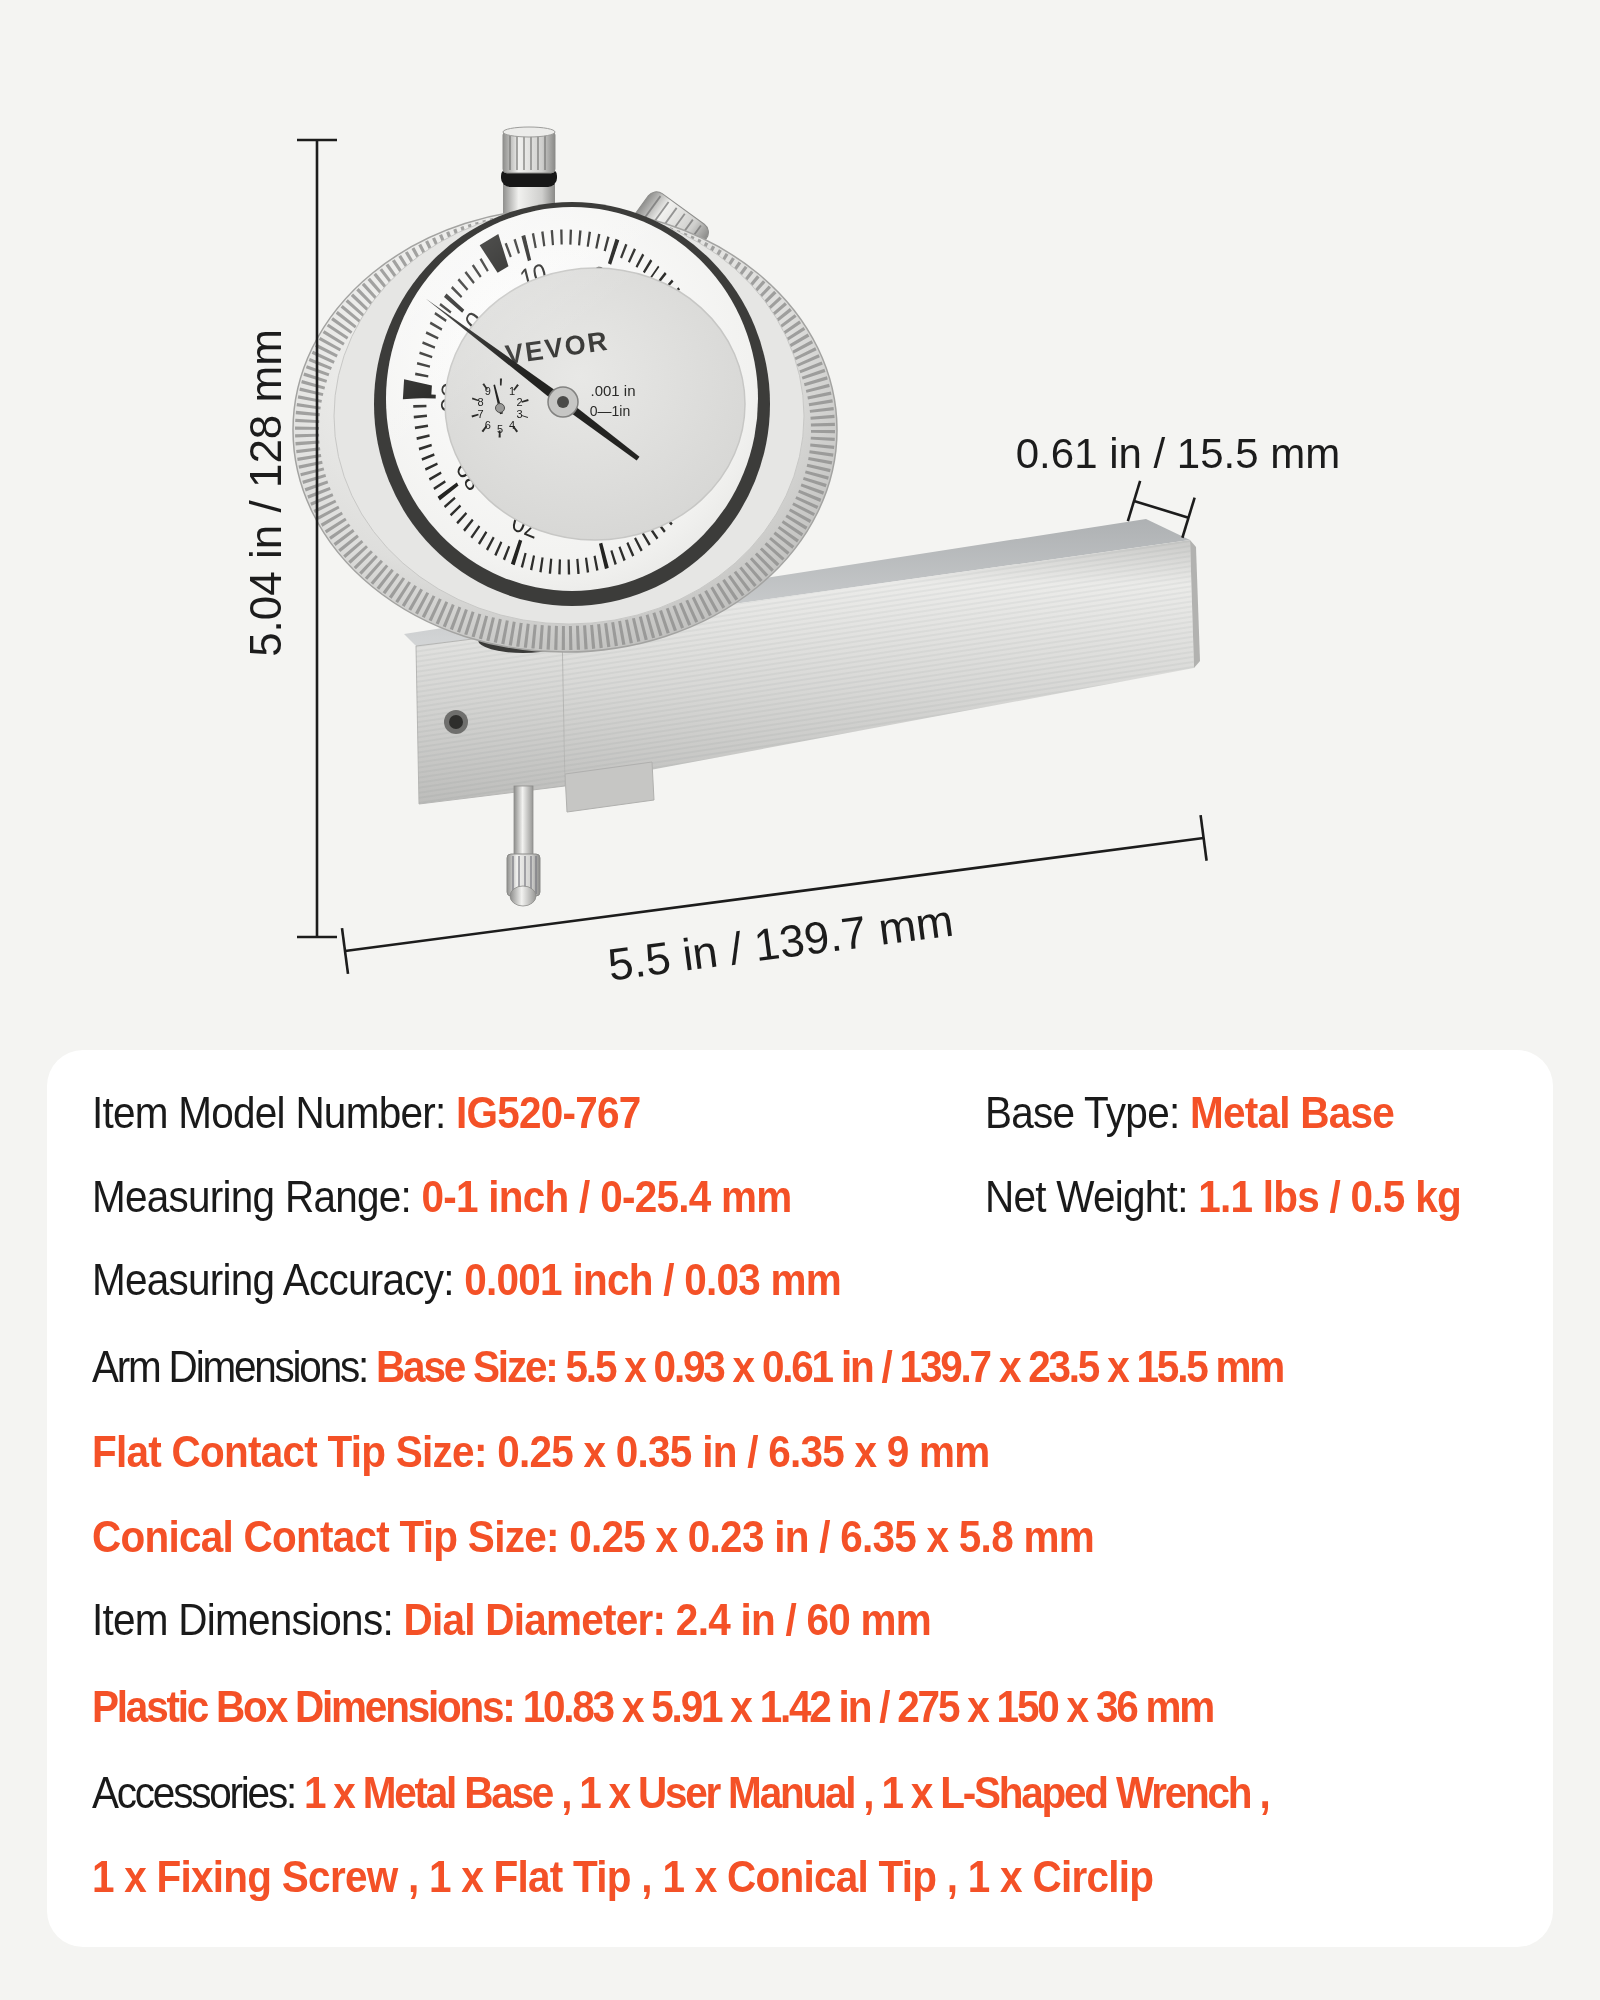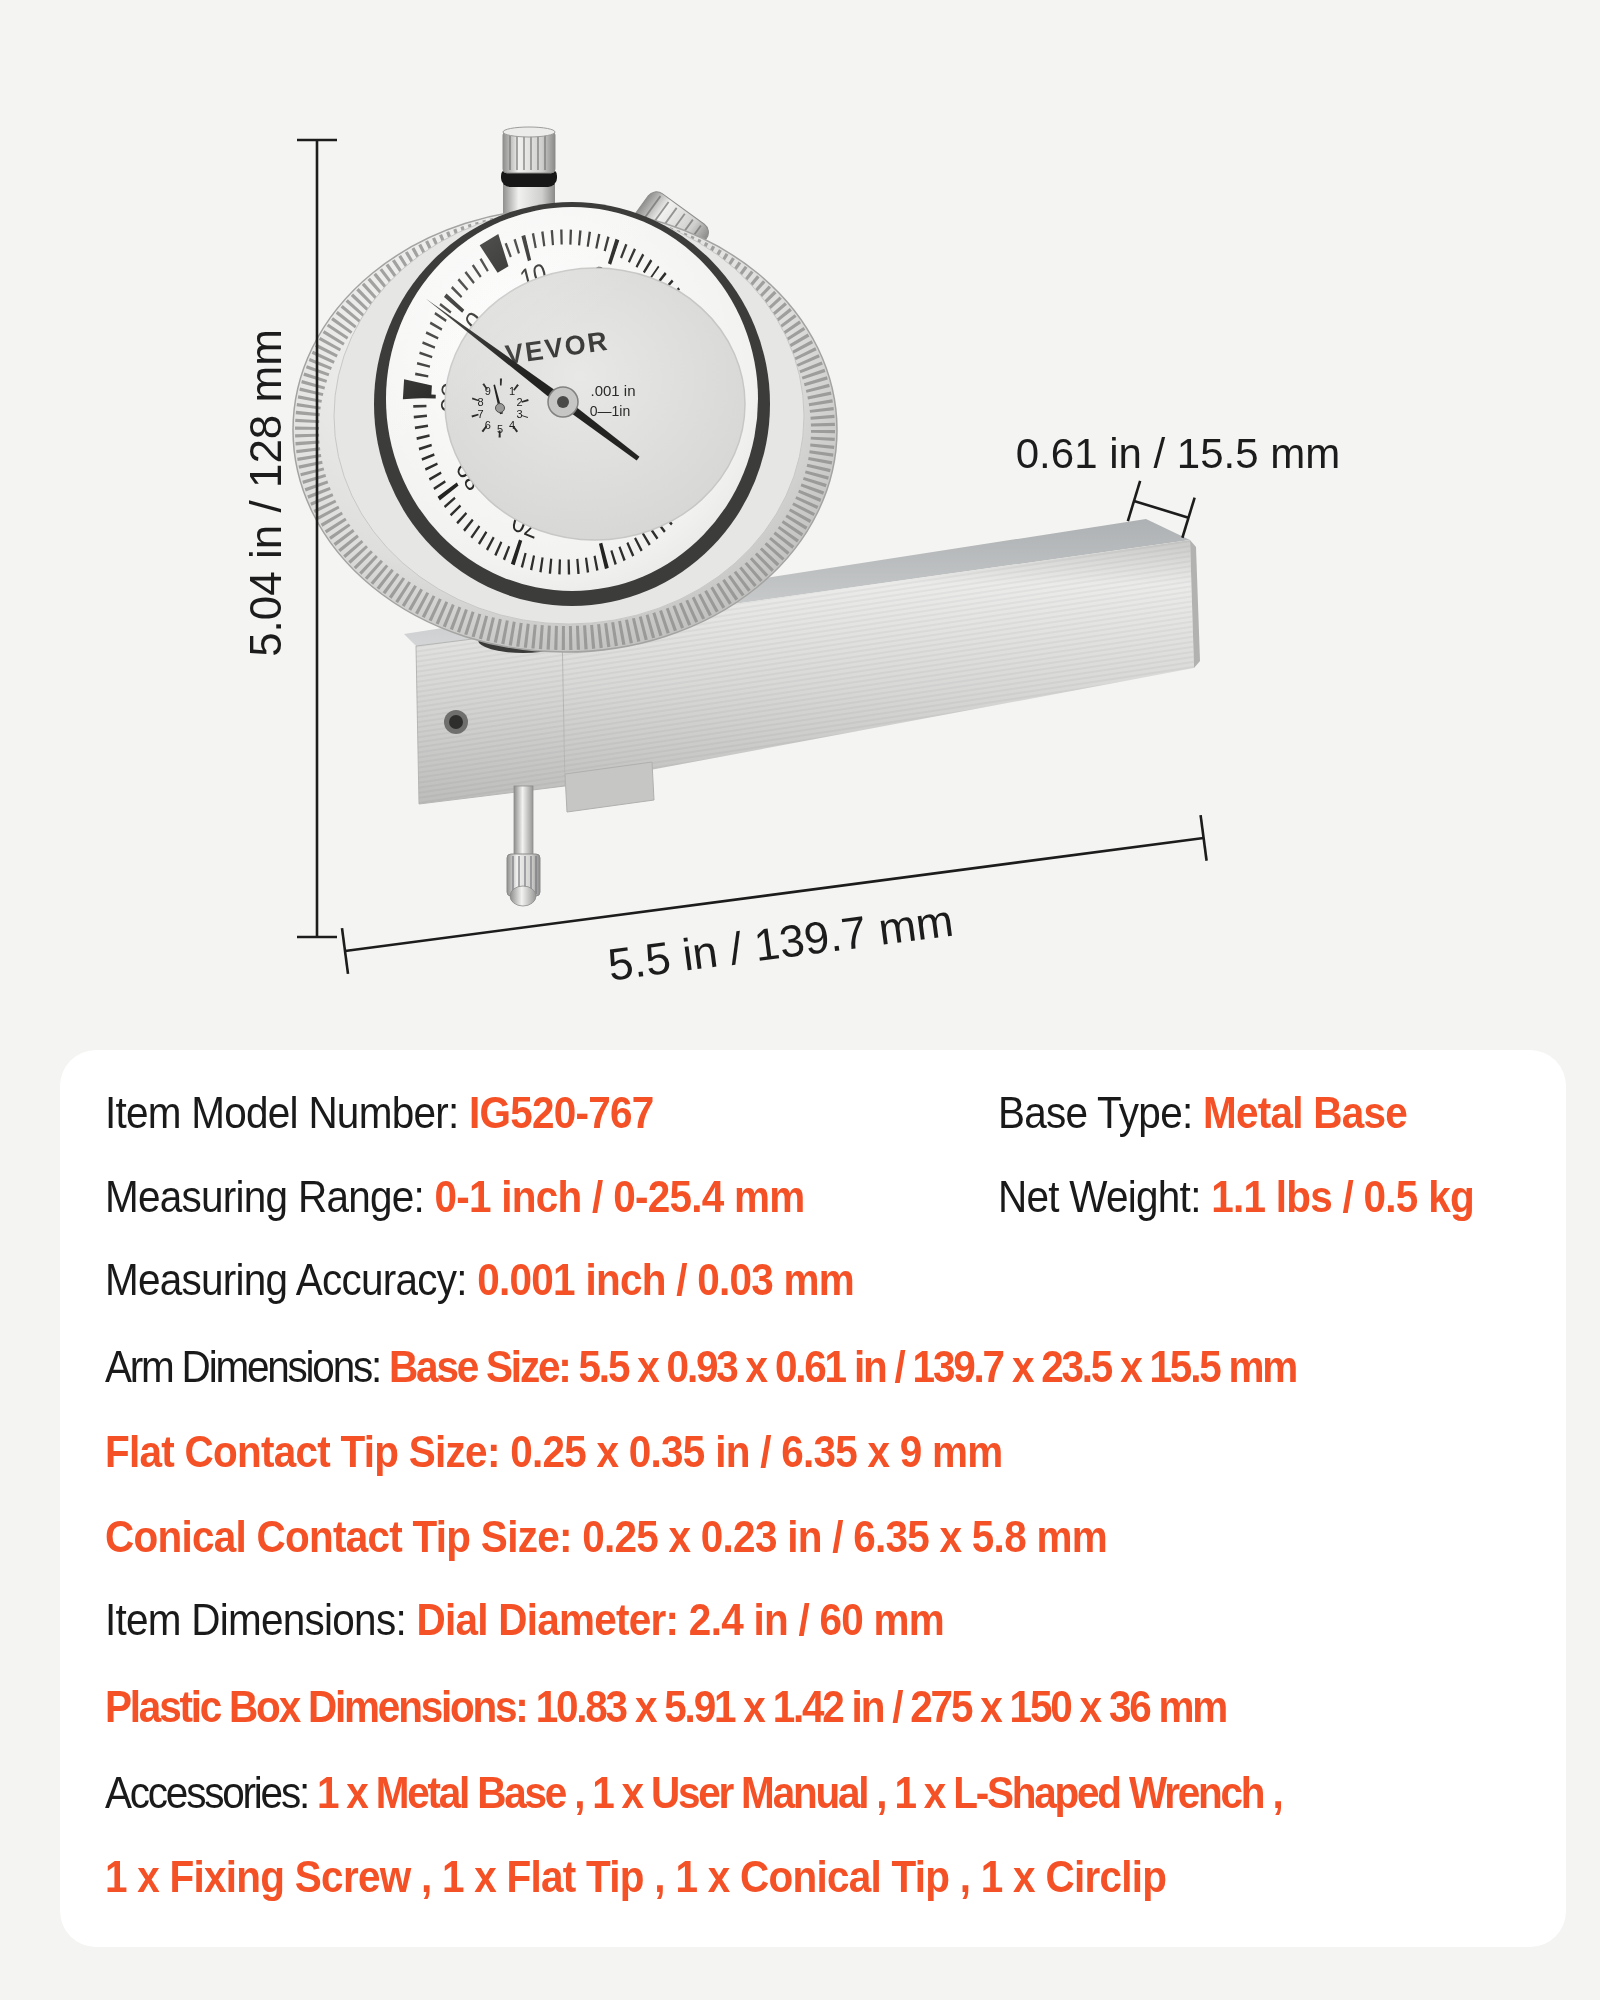--- a/index.html
+++ b/index.html
@@ -1,19 +1,19 @@
 <!DOCTYPE html>
 <html><head>
 <meta charset="utf-8">
 <style>
   html,body{margin:0;padding:0;}
   body{width:1600px;height:2000px;font-family:"Liberation Sans",sans-serif;}
   .page{position:relative;width:1600px;height:2000px;background:#f4f4f2;overflow:hidden;}
   .photo-svg{position:absolute;left:0;top:0;}
-  .spec-card{position:absolute;left:60px;top:1050px;width:1506px;height:897px;
+  .spec-card{position:absolute;left:47px;top:1050px;width:1506px;height:897px;
              background:#ffffff;border-radius:36px;}
   .srow{position:absolute;left:45px;white-space:nowrap;font-size:44px;line-height:60px;
         color:#1a1a1a;letter-spacing:-0.8px;transform:scaleX(0.92);transform-origin:0 50%;}
   .srow.rcol{left:938px;}
   .srow.tight{letter-spacing:-2.4px;}
   .val{font-weight:700;color:#f45127;}
   .lbl{font-weight:400;color:#1a1a1a;}
   text{font-family:"Liberation Sans",sans-serif;}
 </style>
 </head>

